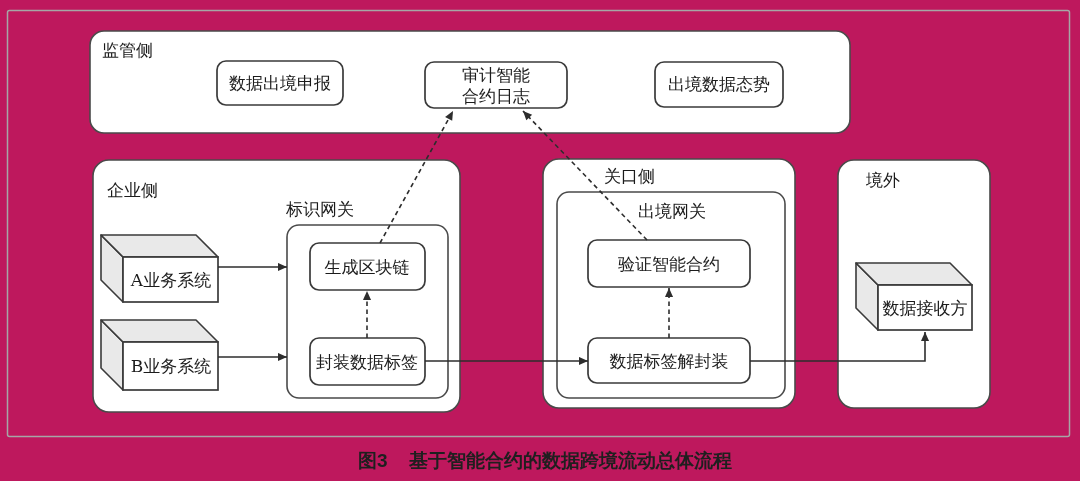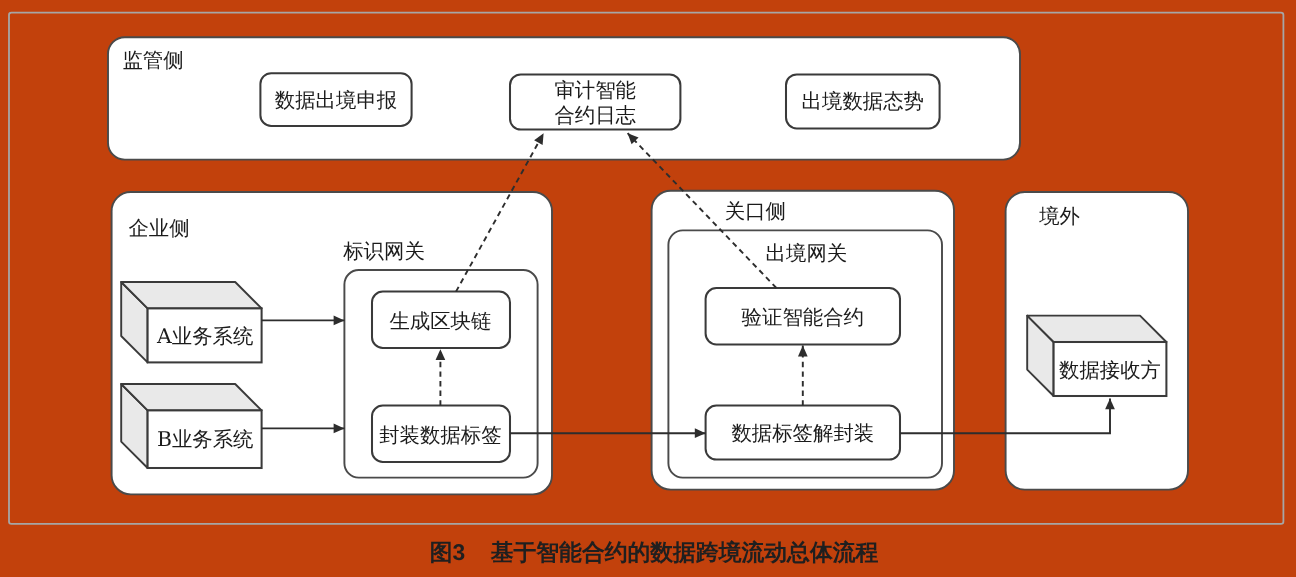--- a/index.html
+++ b/index.html
@@ -4,21 +4,21 @@
 <style>
   html, body {
     margin: 0;
     padding: 0;
     background: #ffffff;
   }
   .page {
     position: relative;
     width: 1080px;
     height: 481px;
-    background: #c2410c;
+    background: #be185d;
     font-family: "DejaVu Serif", "Liberation Serif", serif;
   }
   svg { display: block; }
   .container-rect {
     fill: #ffffff;
     stroke: #4a4a4a;
     stroke-width: 1.6;
   }
   .node-rect {
     fill: #ffffff;

